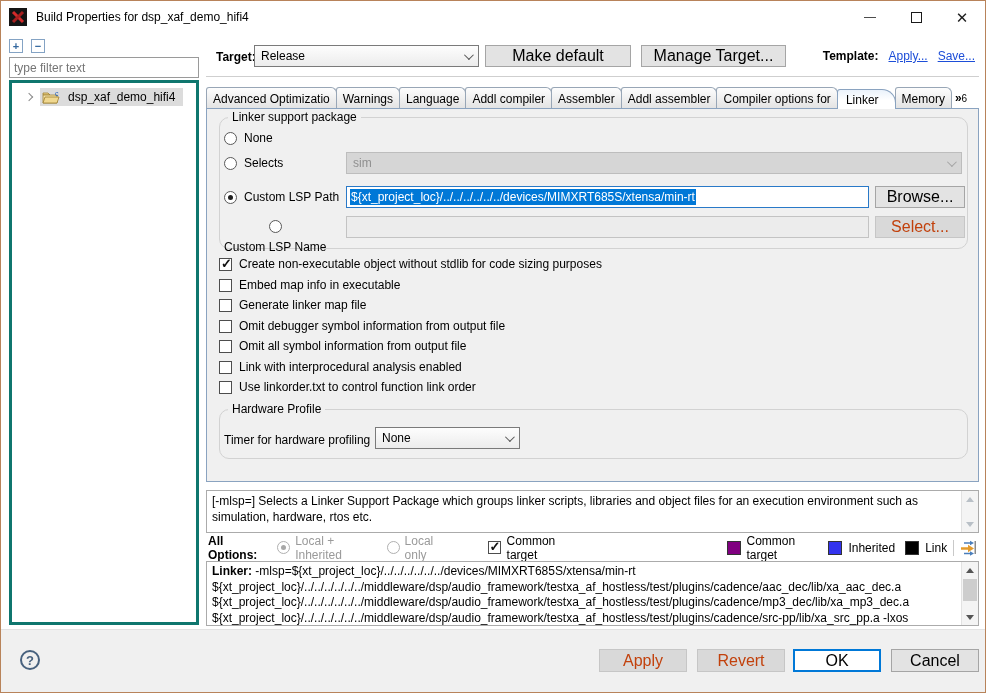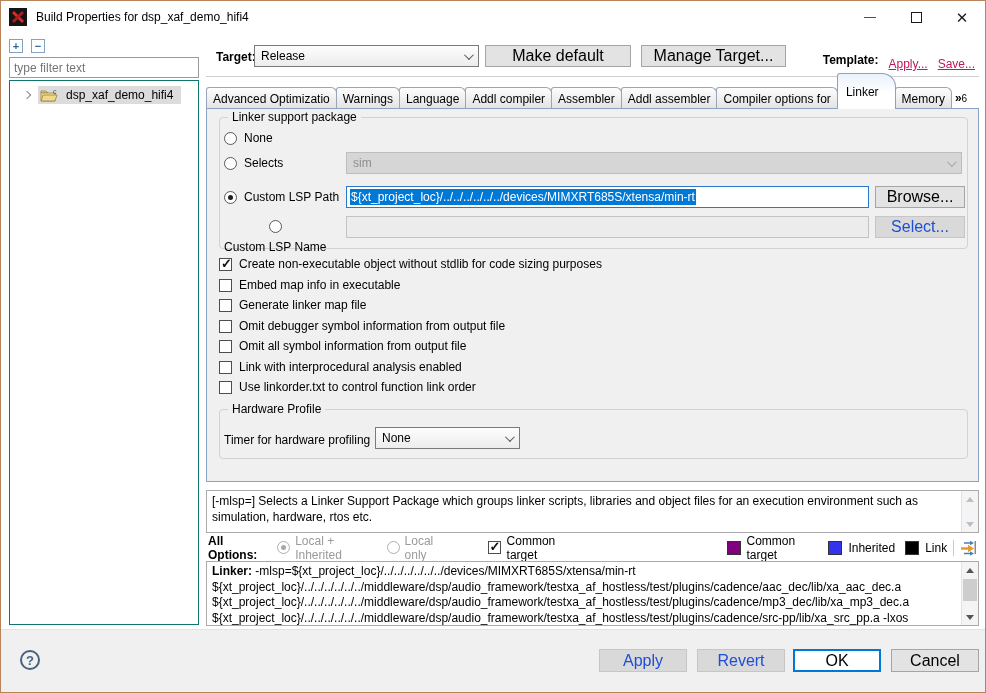--- a/index.html
+++ b/index.html
@@ -12,49 +12,49 @@
   .title-text { margin-left:9px; font-size:12px; }
   .win-controls { position:absolute; top:0; right:0; height:32px; display:flex; }
   .win-btn { width:46px; height:32px; display:flex; align-items:center; justify-content:center; color:#1a1a1a; font-size:12px; }
   .glyph-min { width:12px; height:1px; background:#4d4d4d; display:inline-block; }
   .glyph-max { width:11px; height:11px; border:1px solid #1a1a1a; display:inline-block; }
   .glyph-close { font-size:15px; line-height:1; }
 
   
   .tree-tool { position:absolute; width:14px; height:14px; border:1px solid #84a3c4; background:#fff; color:#33679e; font-weight:bold; font-size:11px; line-height:12px; text-align:center; }
   .filter-input { position:absolute; left:8px; top:56px; width:190px; height:21px; border:1px solid #9a9a9a; padding:0 4px; font-family:"Liberation Sans",sans-serif; font-size:12px; color:#333; background:#fff; }
-  .tree-box { position:absolute; left:8px; top:79px; width:190px; height:545px; border:1px solid #0f766e; background:#fff; }
+  .tree-box { position:absolute; left:8px; top:79px; width:190px; height:545px; border:3px solid #0f766e; background:#fff; }
   .tree-row { position:absolute; left:0; top:4px; width:100%; height:20px; display:flex; align-items:center; }
   .tree-chev { width:6px; height:6px; border-right:1px solid #8a8a8a; border-bottom:1px solid #8a8a8a; transform:rotate(-45deg); margin-left:14px; }
   .tree-sel { display:flex; align-items:center; background:#dcdcdc; margin-left:8px; padding:2px 8px 2px 2px; }
   .tree-label { margin-left:8px; }
 
   
   .bold { font-weight:bold; }
   .target-label { position:absolute; left:215px; top:49px; font-weight:bold; }
   .combo { position:absolute; border:1px solid #7a7a7a; background:linear-gradient(#fdfdfd,#ececec); display:flex; align-items:center; padding:0 22px 0 6px; height:22px; }
   .combo .chev { position:absolute; right:7px; top:7px; width:7px; height:7px; border-right:1.4px solid #555; border-bottom:1.4px solid #555; transform:rotate(45deg) translateY(-2px); }
   .combo.disabled { background:#d6d6d6; border-color:#bdbdbd; color:#8f8f8f; }
   .combo.disabled .chev { border-color:#a5a5a5; }
   .btn { position:absolute; height:22px; background:#e3e3e3; border:1px solid #a5a5a5; display:flex; align-items:center; justify-content:center; font-size:16px; }
-  .btn.disabled { background:#d9d9d9; border-color:#c6c6c6; color:#1d4ed8; }
+  .btn.disabled { background:#d9d9d9; border-color:#c6c6c6; color:#c2410c; }
   .template-cluster { position:absolute; top:48px; right:10px; display:flex; gap:10px; align-items:center; }
-  .link { color:#be185d; text-decoration:underline;margin-top:8px; }
+  .link { color:#1d4ed8; text-decoration:underline; }
   .hsep { position:absolute; left:205px; top:75px; width:773px; height:1px; background:#cfcfcf; }
 
   
   .tabbar { position:absolute; left:205px; top:84px; width:773px; height:24px; display:flex; align-items:flex-end; white-space:nowrap; }
   .tab { height:22px; padding:0 6px; display:flex; align-items:center; background:linear-gradient(#fdfdfd,#e2e2e2); border:1px solid #98a6b6; border-bottom:none; border-radius:3px 6px 0 0; margin-right:-1px; position:relative; }
-  .tab.selected { height:36px; background:linear-gradient(#eaf2fb,#ffffff 55%); border-color:#8aa3c0; border-radius:3px 14px 0 0; padding:0 16px 0 8px; z-index:3; }
+  .tab.selected { height:20px; background:linear-gradient(#eaf2fb,#ffffff 55%); border-color:#8aa3c0; border-radius:3px 14px 0 0; padding:0 16px 0 8px; z-index:3; }
   .tab.overflow { border:none; background:none; font-weight:bold; padding:0 4px; }
   .tab.overflow sub { font-weight:normal; font-size:10px; }
 
   
   .panel { position:absolute; left:205px; top:107px; width:773px; height:374px; background:#f0f0f0; border:1px solid #8aa3c0; }
-  .group { position:absolute; border:1px solid #d2d2d2; border-radius:4px; }
+  .group { position:absolute; border:1px solid #d2d2d2; border-radius:10px; }
   .group-title { position:absolute; top:-8px; left:8px; background:#f0f0f0; padding:0 4px; }
   .radio { width:13px; height:13px; border:1px solid #595959; border-radius:50%; background:#fff; display:inline-block; position:relative; flex:none; }
   .radio.selected::after { content:""; position:absolute; left:3px; top:3px; width:5px; height:5px; border-radius:50%; background:#1f1f1f; }
   .radio.disabled { border-color:#b0b0b0; }
   .radio.disabled.selected::after { background:#a8a8a8; }
   .checkbox { width:13px; height:13px; border:1px solid #4d4d4d; background:#fff; display:inline-block; position:relative; flex:none; }
   .checkbox.checked::after { content:"✓"; position:absolute; left:1px; top:-3px; font-size:13px; font-weight:bold; color:#111; }
   .ctl-row { position:absolute; display:flex; align-items:center; gap:7px; }
   .path-input { position:absolute; height:22px; background:#fff; border:1px solid #2979c8; display:flex; align-items:center; padding:0 3px; overflow:hidden; white-space:nowrap; }
   .path-input .selhl { background:#0078d7; color:#fff; padding:1px 1px; }

